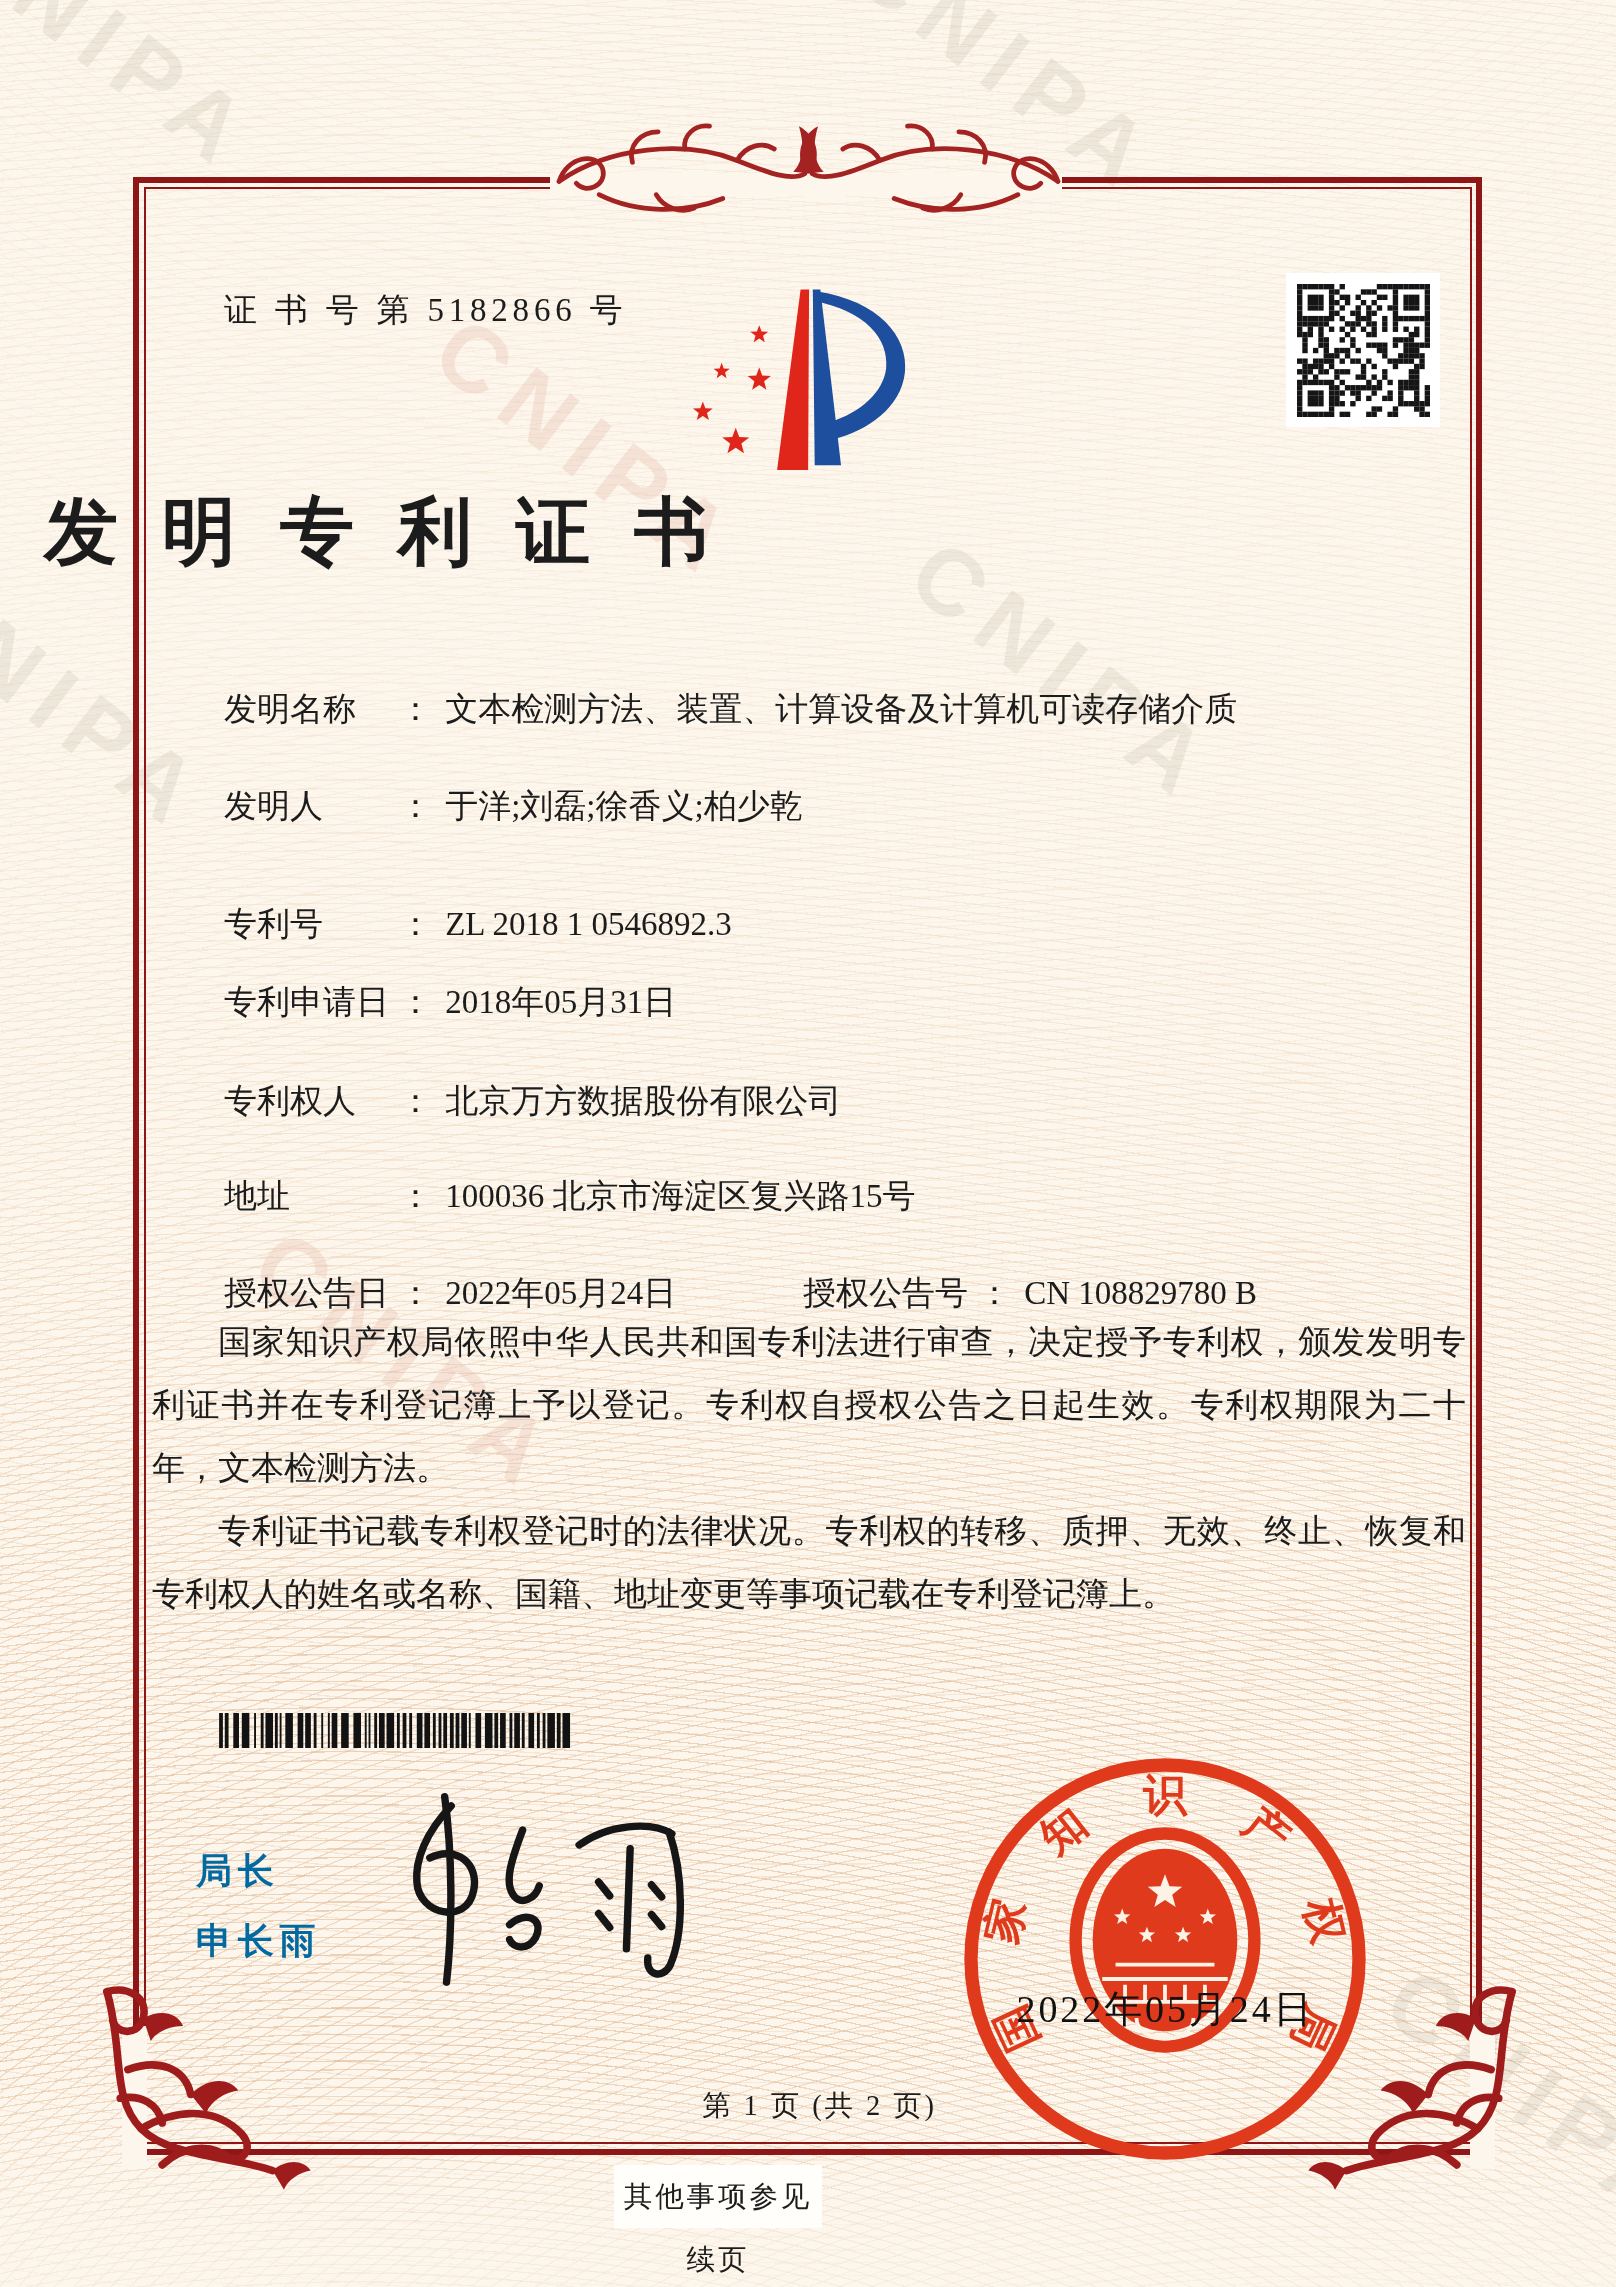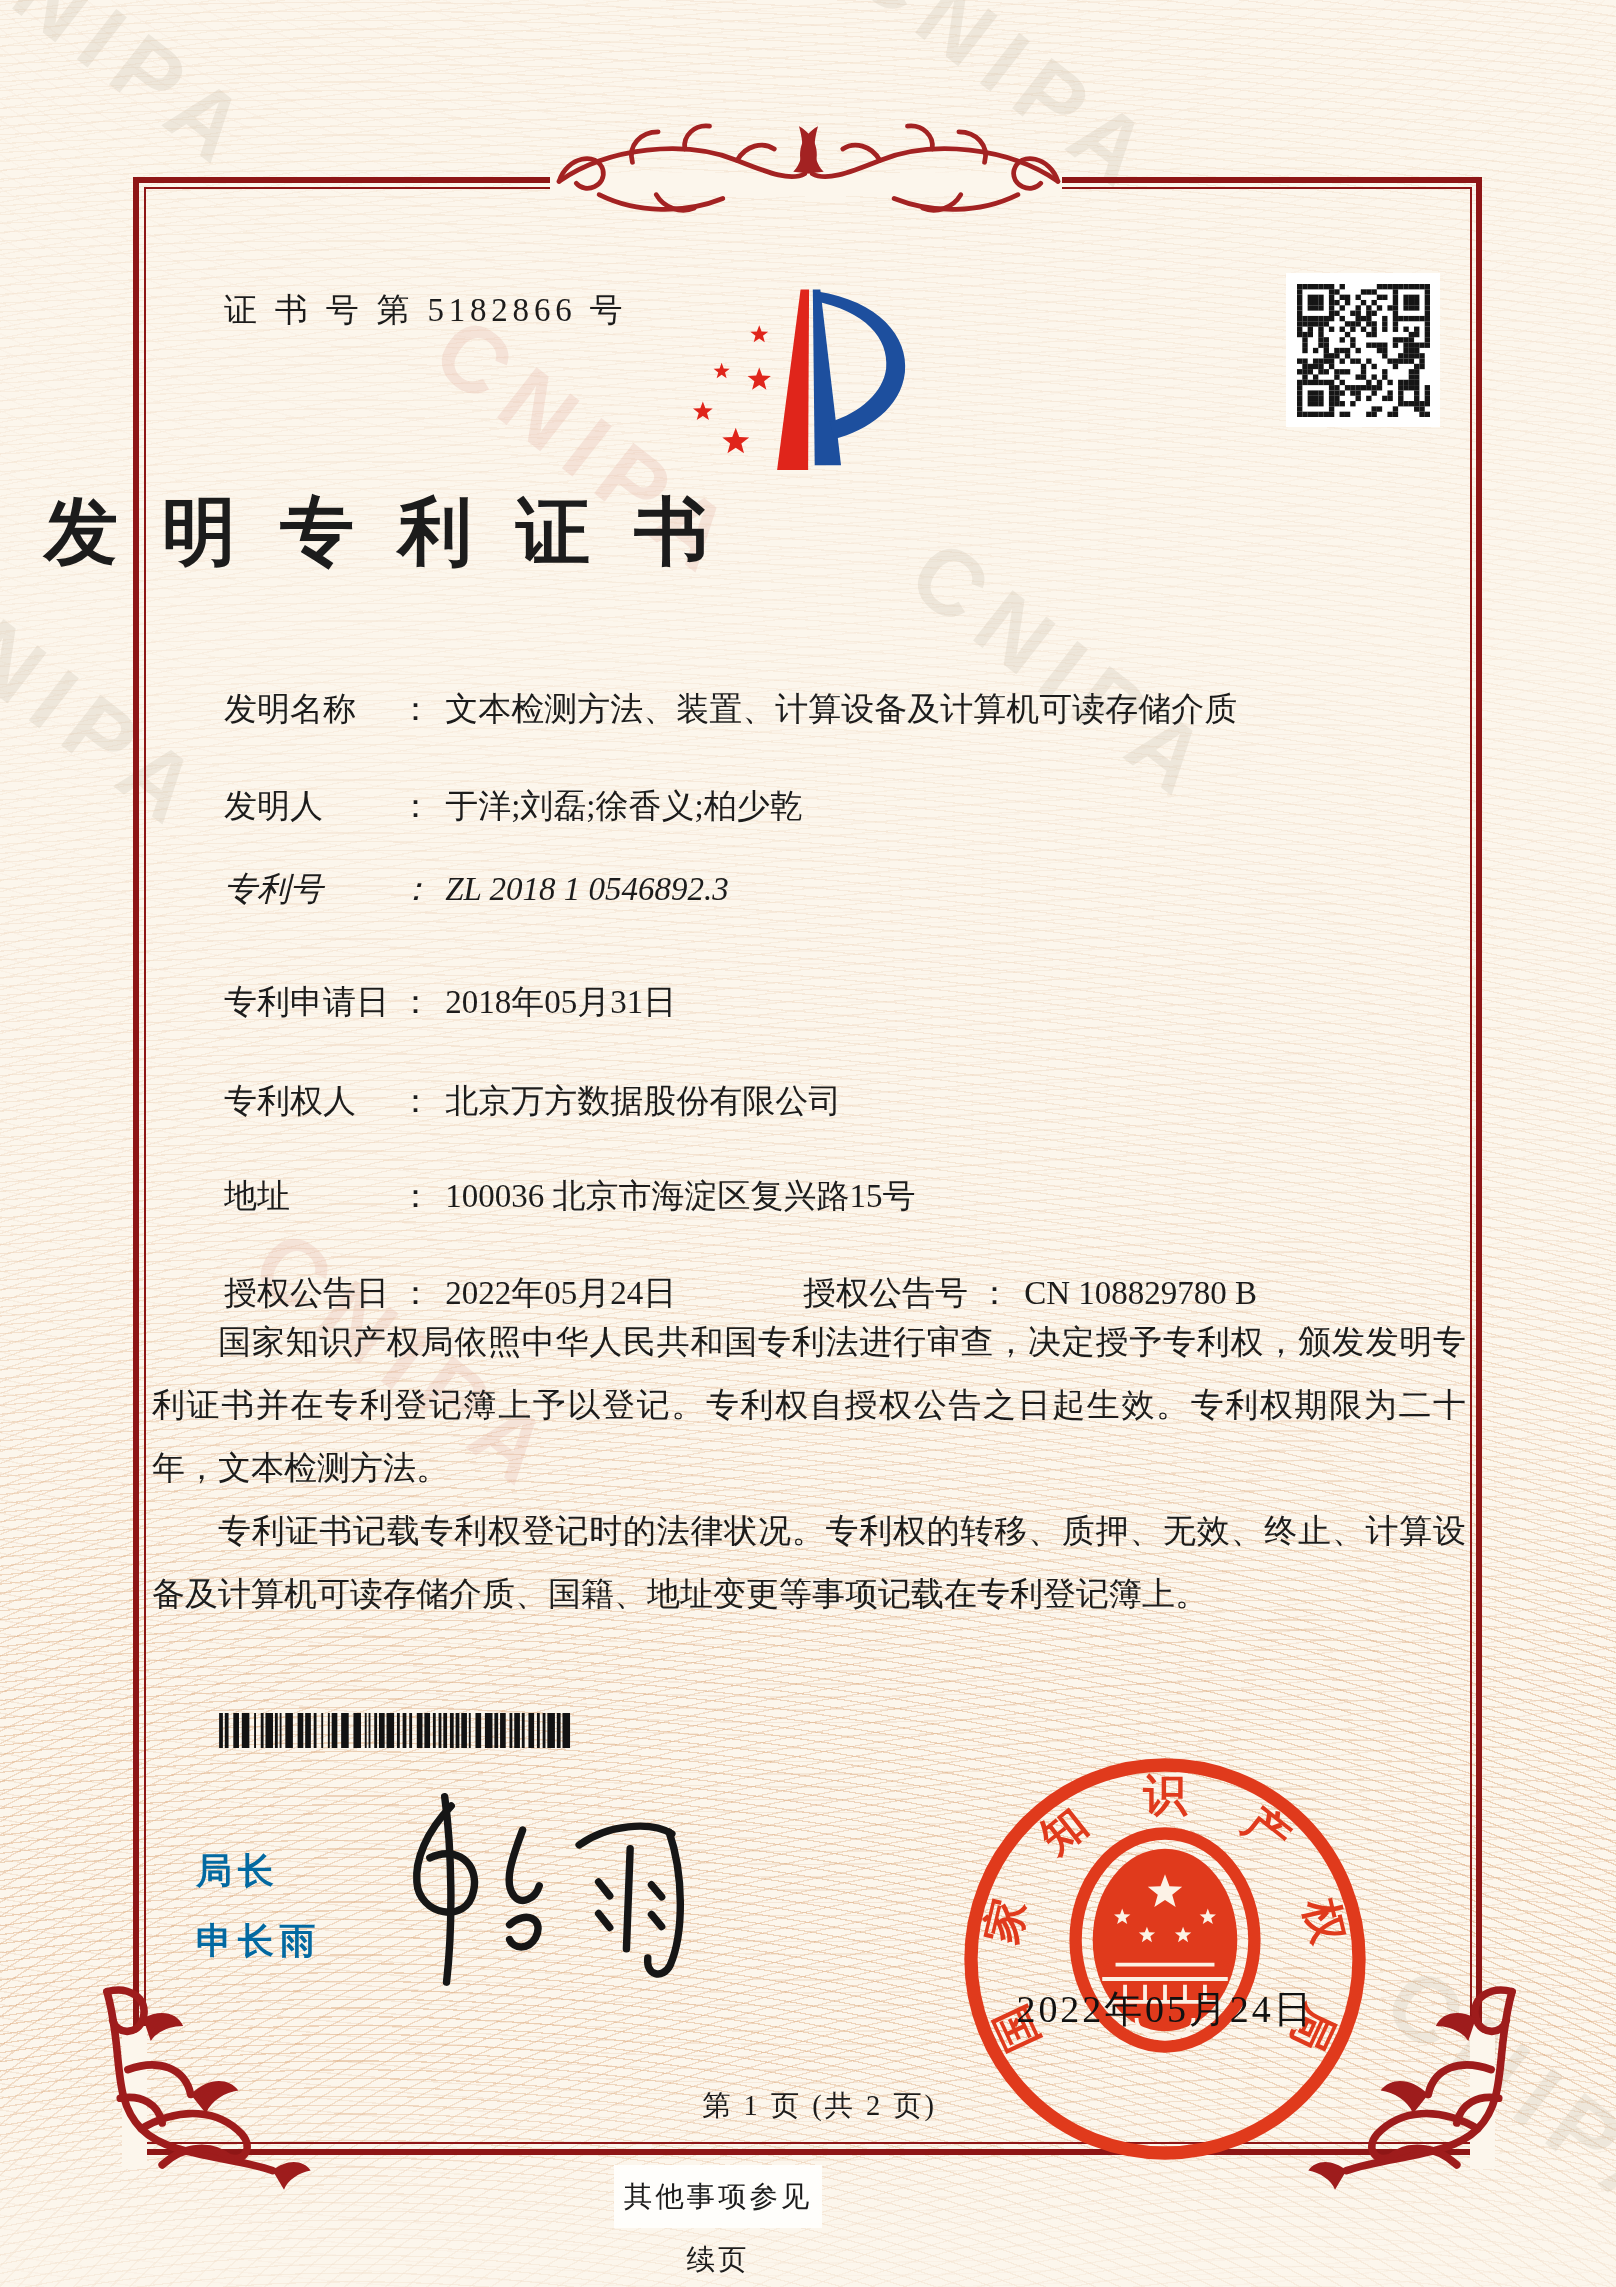--- a/index.html
+++ b/index.html
@@ -484,21 +484,21 @@
 
   <div class="title">发明专利证书</div>
 
   <div class="rows">
     <div class="frow" style="top:687px;">
       <span class="lbl">发明名称</span><span class="colon">：</span><span class="val">文本检测方法、装置、计算设备及计算机可读存储介质</span>
     </div>
     <div class="frow" style="top:784px;">
       <span class="lbl">发明人</span><span class="colon">：</span><span class="val">于洋;刘磊;徐香义;柏少乾</span>
     </div>
-    <div class="frow" style="top:867px;font-style:italic;">
+    <div class="frow" style="top:902px;">
       <span class="lbl">专利号</span><span class="colon">：</span><span class="val">ZL 2018 1 0546892.3</span>
     </div>
     <div class="frow" style="top:980px;">
       <span class="lbl">专利申请日</span><span class="colon">：</span><span class="val">2018年05月31日</span>
     </div>
     <div class="frow" style="top:1079px;">
       <span class="lbl">专利权人</span><span class="colon">：</span><span class="val">北京万方数据股份有限公司</span>
     </div>
     <div class="frow" style="top:1174px;">
       <span class="lbl">地址</span><span class="colon">：</span><span class="val">100036 北京市海淀区复兴路15号</span>
@@ -506,21 +506,21 @@
     <div class="frow" style="top:1271px;">
       <span class="lbl">授权公告日</span><span class="colon">：</span><span class="val">2022年05月24日</span>
       <span class="pair2">
         <span class="lbl">授权公告号</span><span class="colon">：</span><span class="val">CN 108829780 B</span>
       </span>
     </div>
   </div>
 
   <div class="paras">
     <p>国家知识产权局依照中华人民共和国专利法进行审查，决定授予专利权，颁发发明专利证书并在专利登记簿上予以登记。专利权自授权公告之日起生效。专利权期限为二十年，文本检测方法。</p>
-    <p>专利证书记载专利权登记时的法律状况。专利权的转移、质押、无效、终止、计算设备及计算机可读存储介质、国籍、地址变更等事项记载在专利登记簿上。</p>
+    <p>专利证书记载专利权登记时的法律状况。专利权的转移、质押、无效、终止、恢复和专利权人的姓名或名称、国籍、地址变更等事项记载在专利登记簿上。</p>
   </div>
 
   <svg id="barcode" class="barcode" width="356" height="35" viewBox="0 0 374 37">
       <rect x="0" y="0" width="4" height="37" fill="#121212"></rect>
       <rect x="6" y="0" width="4" height="37" fill="#121212"></rect>
       <rect x="15" y="0" width="6" height="37" fill="#121212"></rect>
       <rect x="24" y="0" width="8" height="37" fill="#121212"></rect>
       <rect x="37" y="0" width="2" height="37" fill="#121212"></rect>
       <rect x="44" y="0" width="3" height="37" fill="#121212"></rect>
       <rect x="49" y="0" width="8" height="37" fill="#121212"></rect>

